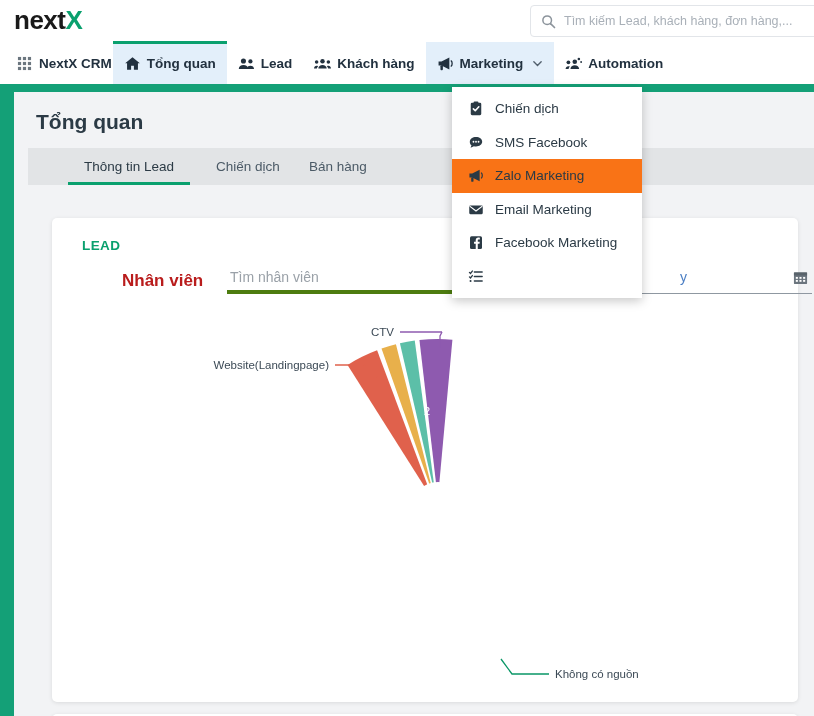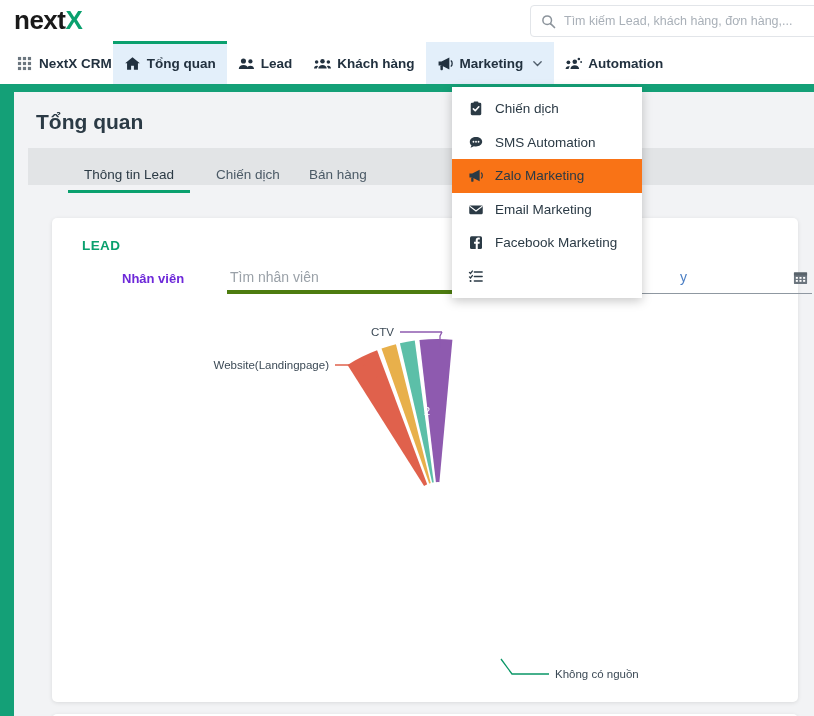--- a/index.html
+++ b/index.html
@@ -82,21 +82,21 @@
   }
   .pagetitle {
     position: absolute; left: 22px; top: 18px;
     font-size: 21px; color: #2b3a45; font-weight: bold;
   }
   .tabsbar {
     position: absolute; left: 14px; top: 56px; width: 798px; height: 37px;
     background: #e2e4e6;
   }
   .tab {
-    position: absolute; top: 8px; height: 37px;
+    position: absolute; top: 0; height: 37px;
     display: flex; align-items: center;
     font-size: 13.5px; color: #4b5a66; cursor: pointer;
     padding: 4px 2px;
   }
   .tab.active { color: #2b3a45; font-weight: normal; }
   .tab.active::after {
     content: ""; position: absolute; left: -14px; right: -14px; bottom: 0;
     height: 3px; background: #0aa06e;
   }
 
@@ -108,21 +108,21 @@
     box-shadow: 0 1px 4px rgba(0,0,0,.10);
   }
   .lead-label {
     position: absolute; left: 30px; top: 20px;
     font-size: 13.5px; font-weight: bold; color: #0aa06e;
     letter-spacing: .4px;
   }
   .field-row { position: absolute; left: 30px; top: 48px; width: 700px; height: 30px; }
   .field-label {
     position: absolute; left: 40px; top: 5px;
-    font-size: 13px; font-weight: bold; color: #6d28d9;
+    font-size: 17px; font-weight: bold; color: #b91c1c;
   }
   .field-underline {
     position: absolute; left: 145px; top: 0; width: 255px; height: 28px;
     border-bottom: 4px solid #4d7c0f;
   }
   .field-placeholder {
     position: absolute; left: 3px; top: 3px;
     font-size: 14px; color: #9aa1a8;
   }
   .daterange {
@@ -363,21 +363,21 @@
 
     <div class="menuitem">
       <svg class="mi-ico" viewBox="0 0 16 16">
         <path d="M8 2.2c3.7 0 6.6 2.2 6.6 5s-3 5-6.6 5c-.8 0-1.5-.1-2.2-.3L2.2 13.6l1-2.6C1.9 10.1 1.4 9 1.4 7.2c0-2.8 3-5 6.6-5z" fill="#2b3a45"></path>
         <g fill="#ffffff">
             <circle cx="5.3" cy="7.2" r=".95"></circle>
             <circle cx="8" cy="7.2" r=".95"></circle>
             <circle cx="10.7" cy="7.2" r=".95"></circle>
           </g>
       </svg>
-      <span>SMS Automation</span>
+      <span>SMS Facebook</span>
     </div>
 
     <div class="menuitem active">
       <svg class="mi-ico" viewBox="0 0 18 16">
         <path d="M1.6 5.8h3.1l8.4-4.2v12.8L4.7 10.2H1.6z" fill="#2b3a45"></path>
         <rect x="3.6" y="9.9" width="2.6" height="5.2" rx="1" fill="#2b3a45"></rect>
         <path d="M15.1 5.2c1.3.9 1.3 4.7 0 5.6" stroke="#2b3a45" stroke-width="1.4" fill="none" stroke-linecap="round"></path>
       </svg>
       <span>Zalo Marketing</span>
     </div>

